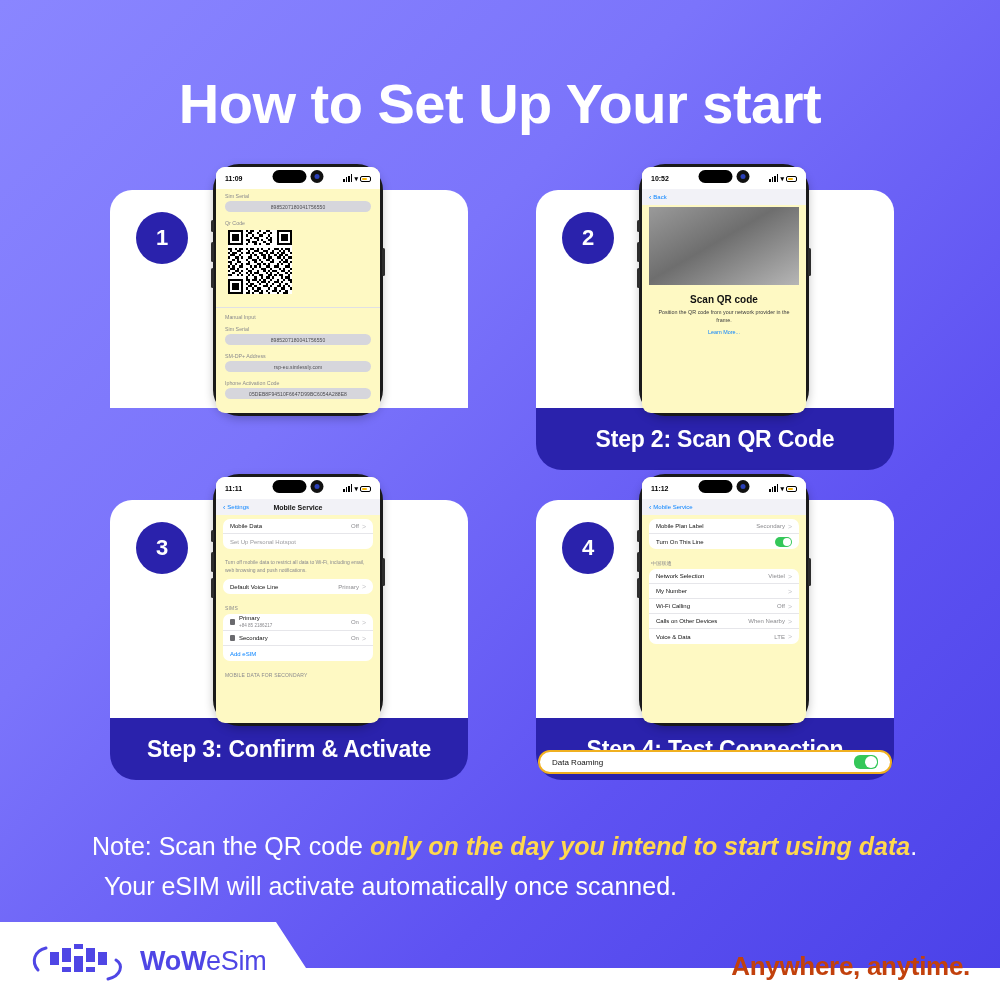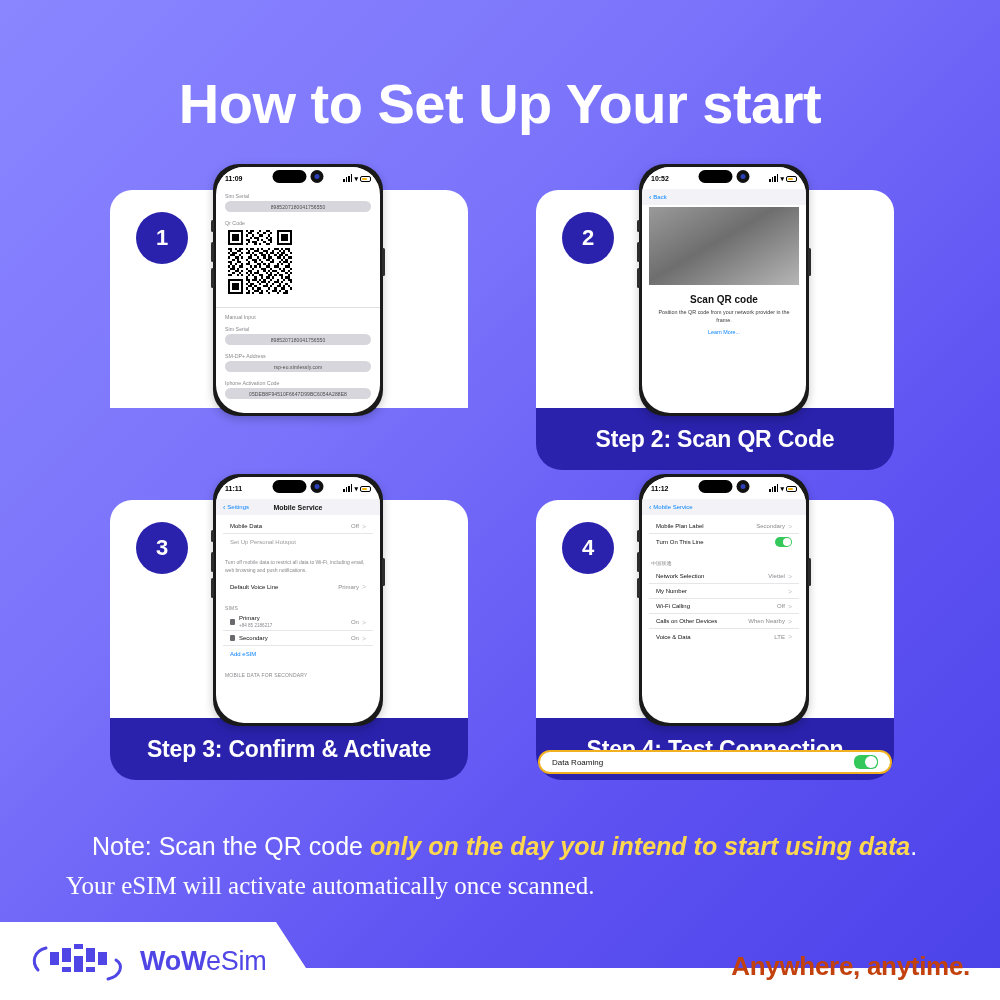--- a/index.html
+++ b/index.html
@@ -75,22 +75,22 @@
     left: 103px; top: -26px;
     width: 170px; height: 252px;
     background: #1a1a1a;
     border-radius: 26px;
     padding: 3px;
     z-index: 5;
     box-shadow: 0 3px 10px rgba(0,0,0,0.22);
   }
   .phone-screen {
     width: 100%; height: 100%;
-    background: #ffffff;
-    border-radius: 28px;
+    background: #fef9c3;
+    border-radius: 9px;
     overflow: hidden;
     position: relative;
   }
   .side-btn {
     position: absolute;
     background: #2c2c2c;
     border-radius: 2px;
     z-index: 7;
   }
   .sb-l1 { left: -2px; top: 56px;  width: 3px; height: 12px; }
@@ -212,21 +212,21 @@
   }
   .note-line { display: block; }
   .note-line1 { display: flex; align-items: flex-start; }
   .bulb {
     flex: none; width: 26px; height: 34px; position: relative; margin-top: 2px;
   }
   .bulb .glass { width: 22px; height: 24px; background: #fff; border-radius: 50% 50% 45% 45%; margin: 0 auto; }
   .bulb .base { width: 11px; height: 3px; background: #fff; border-radius: 1px; margin: 2px auto 0; }
   .bulb .base2 { width: 8px; height: 2.5px; background: #fff; border-radius: 1px; margin: 1.5px auto 0; }
   .em { color: #ffd84d; font-weight: 700; font-style: italic; }
-  .note-line2 { margin-top: 4px; font-family: Liberation Serif, serif; }
+  .note-line2 { margin-left: 38px; margin-top: 4px; }
 
   
   .footer-band {
     position: absolute;
     left: 0; bottom: 0; width: 1000px; height: 78px;
     background: #ffffff;
     clip-path: polygon(0 0, 276px 0, 306px 46px, 1000px 46px, 1000px 78px, 0 78px);
   }
   .logo {
     position: absolute;

